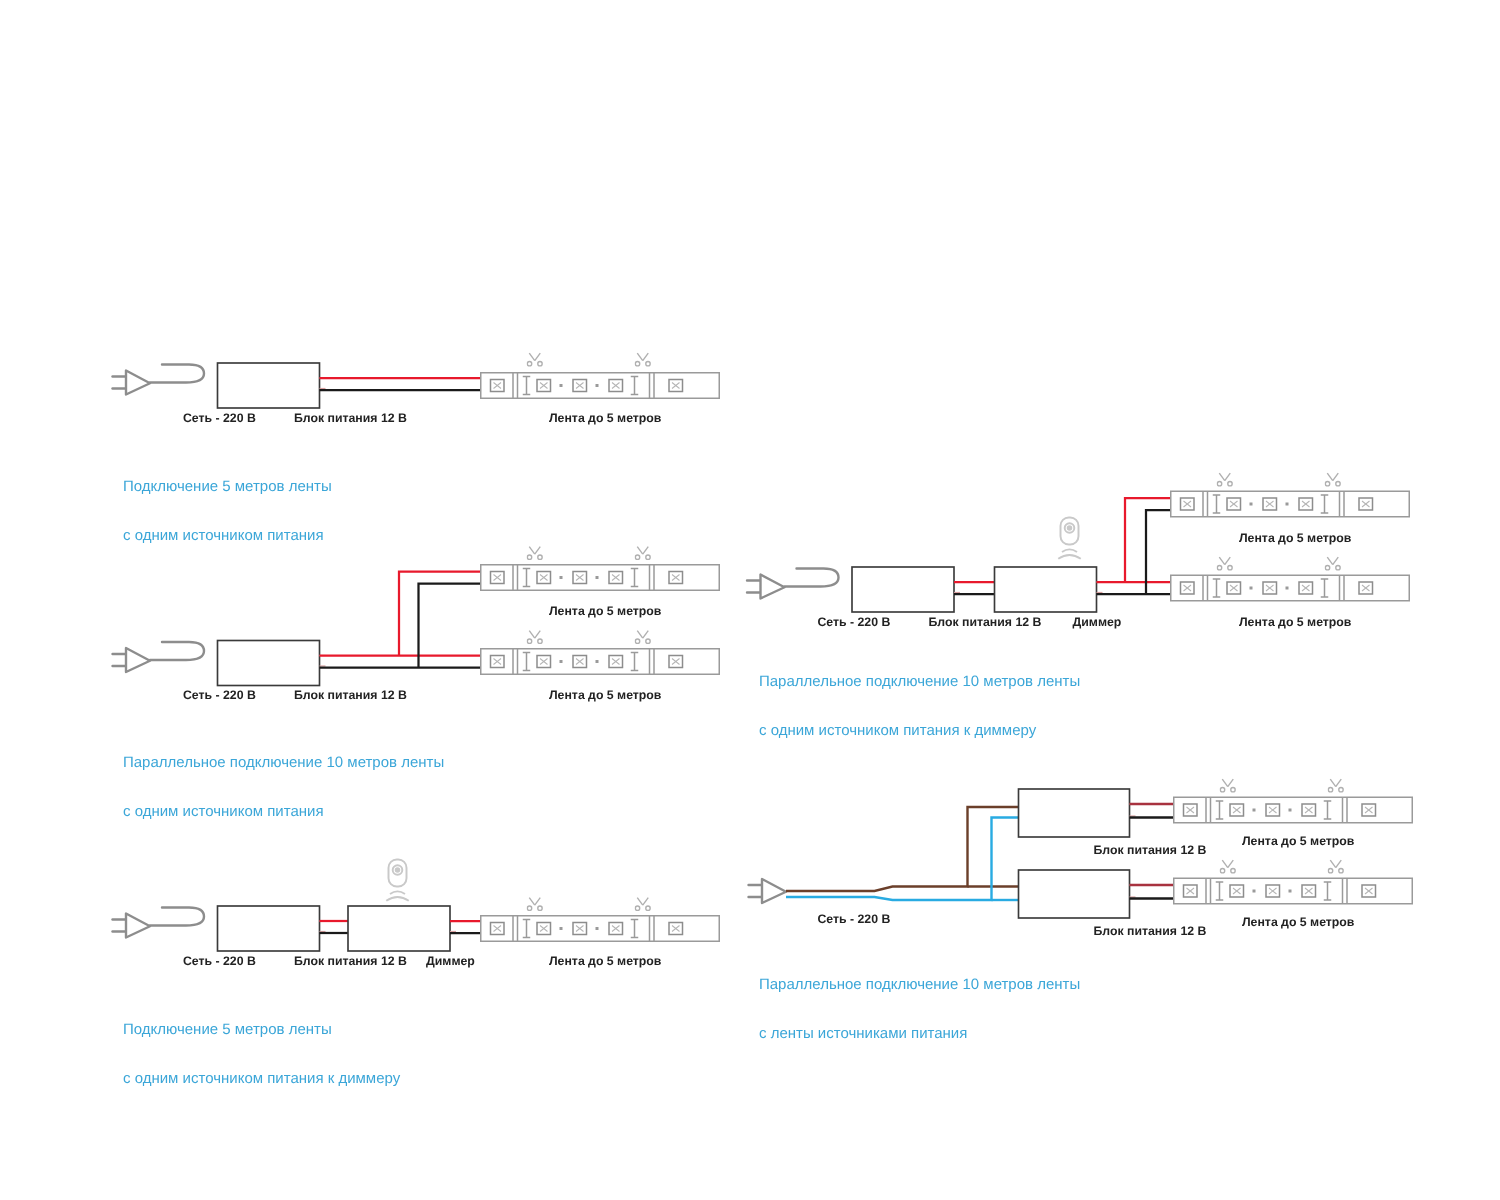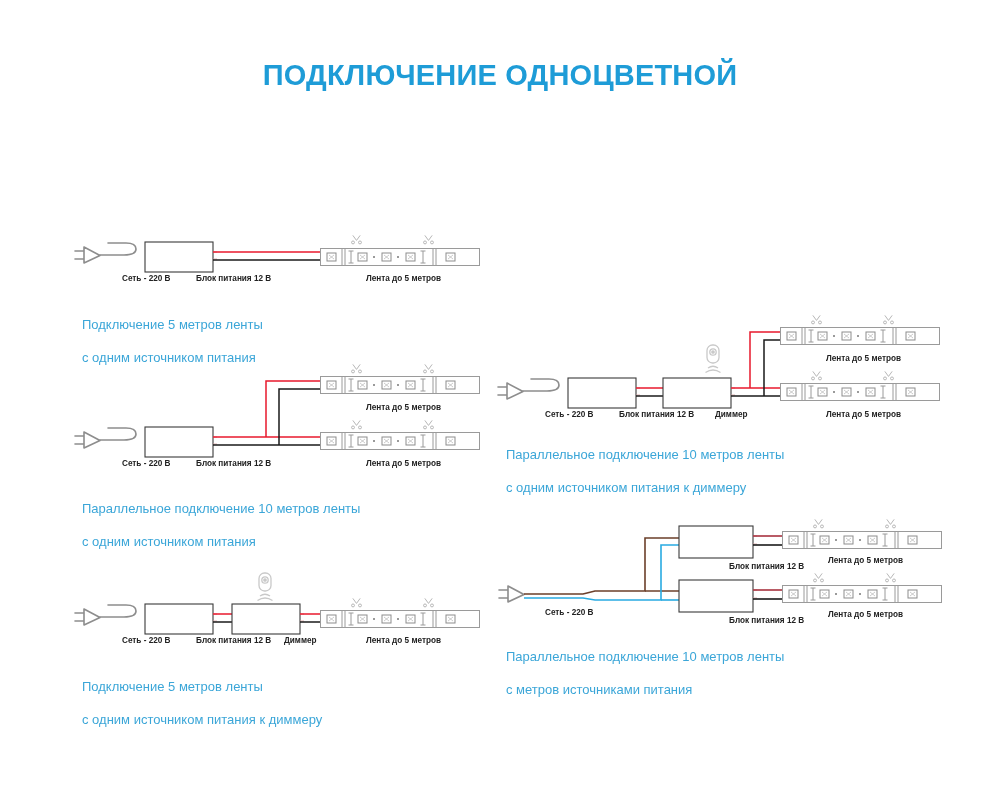--- a/index.html
+++ b/index.html
@@ -23,21 +23,21 @@
     line-height: 34px;
     letter-spacing: 0.2px;
   }
   .title .l2 { display: block; }
 
   .diagram { position: absolute; }
 
   .caption {
     position: absolute;
     color: #3ba6d8;
-    font-size: 13px;
+    font-size: 10px;
     line-height: 16.5px;
     white-space: pre-line;
   }
 
   .lbl {
     position: absolute;
     color: #222;
     font-size: 8.2px;
     font-weight: bold;
     white-space: nowrap;
@@ -45,21 +45,20 @@
   }
 
   svg { display: block; overflow: visible; }
 </style>
 </head>
 <body>
 
 <div id="page">
 
   <div class="title">
-    <span>ПОДКЛЮЧЕНИЕ ОДНОЦВЕТНОЙ</span>
   </div>
 
   <svg width="0" height="0" style="position:absolute">
     <defs>
 
       <symbol id="sym-strip" viewBox="0 0 160 22">
 
         <rect x="0.5" y="2.5" width="159" height="17" fill="#fff" stroke="#9a9a9a" stroke-width="1"></rect>
 
         <line x1="22" y1="2.5" x2="22" y2="19.5" stroke="#9a9a9a" stroke-width="1"></line>
@@ -298,16 +297,16 @@
       <use href="#sym-scissors" x="390" y="54" width="11" height="11"></use>
     </svg>
     <div class="lbl" style="left:186px; top:44px;">Блок питания 12 В</div>
     <div class="lbl" style="left:285px; top:38px;">Лента до 5 метров</div>
     <div class="lbl" style="left:2px; top:90px;">Сеть - 220 В</div>
     <div class="lbl" style="left:186px; top:98px;">Блок питания 12 В</div>
     <div class="lbl" style="left:285px; top:92px;">Лента до 5 метров</div>
   </div>
   <div class="caption" style="left:506px; top:632px;">
     <div>Параллельное подключение 10 метров ленты</div>
-    <div>с метров источниками питания</div>
+    <div>с ленты источниками питания</div>
   </div>
 
 </div>
 
 </body></html>

